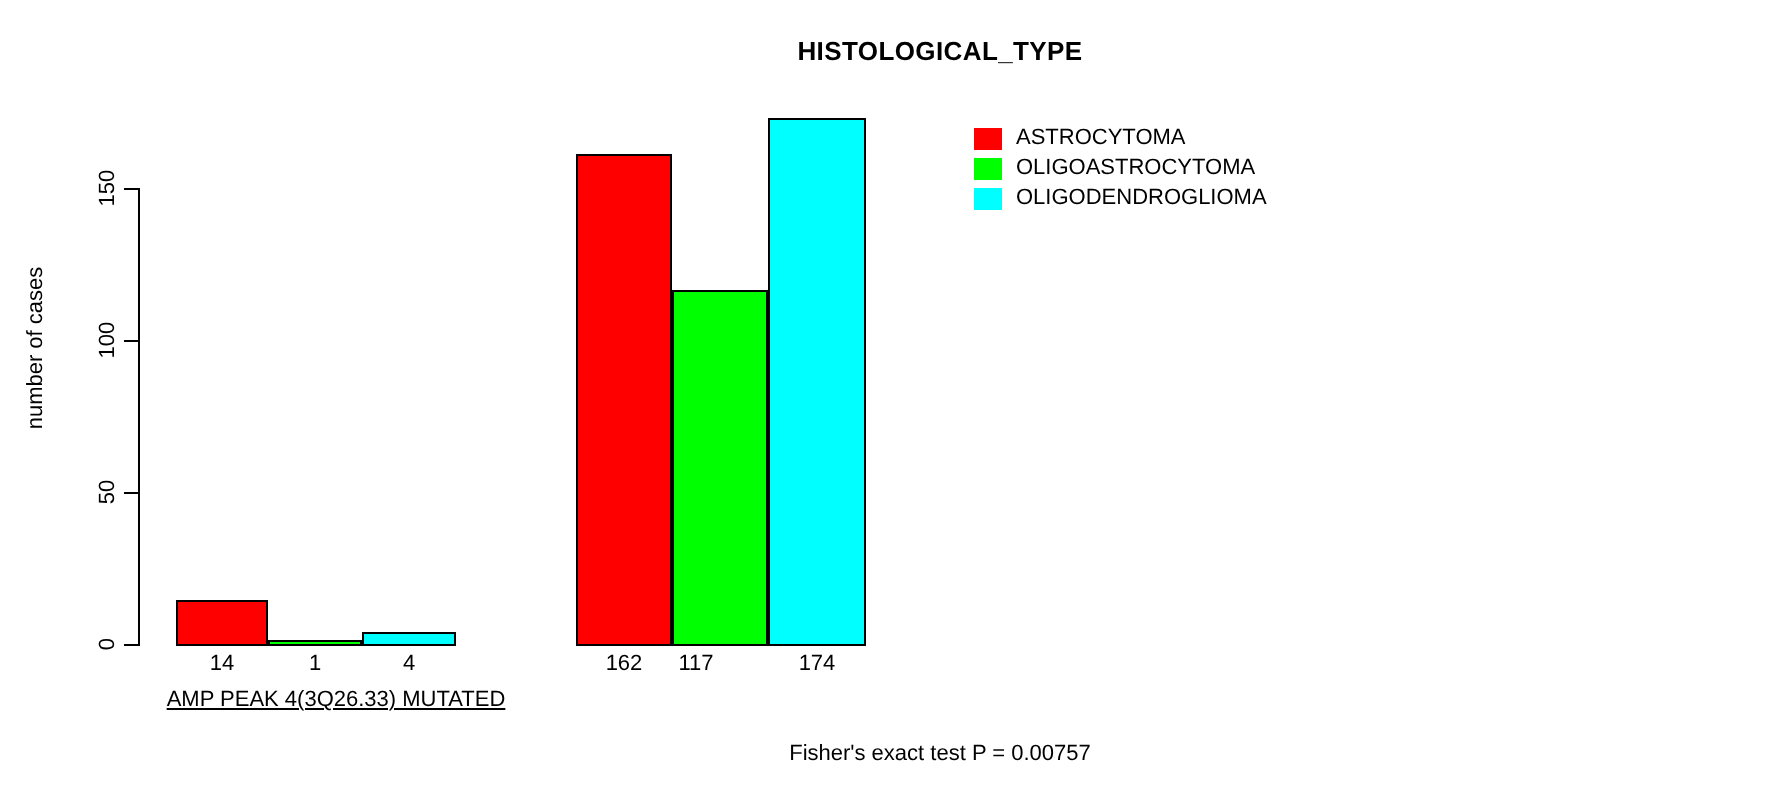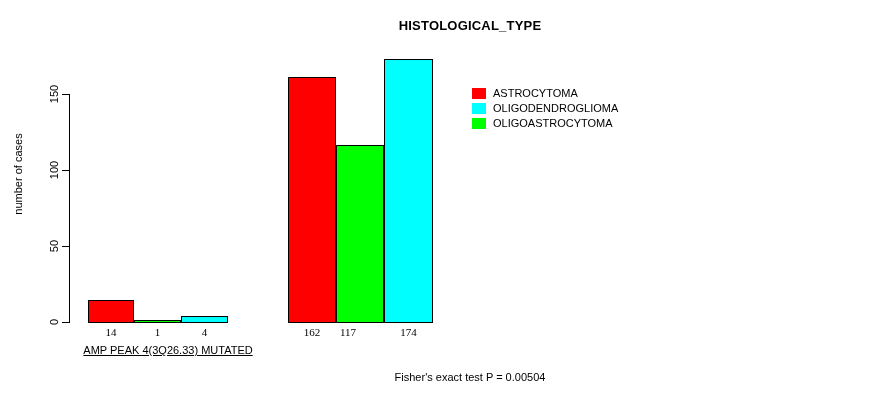--- a/index.html
+++ b/index.html
@@ -71,21 +71,21 @@
     font-size: 11px;
     transform: rotate(-90deg);
     transform-origin: center center;
     white-space: nowrap;
   }
 
   
   .bars-layer {
     position: absolute;
     left: 0; top: 0;
-    width: 726px; height: 400px; font-family: Liberation Serif, serif;
+    width: 726px; height: 400px;
   }
   .bar {
     position: absolute;
     box-sizing: border-box;
     border: 1px solid #000000;
   }
   .bar-value-label {
     position: absolute;
     font-size: 11px;
     text-align: center;
@@ -95,23 +95,22 @@
     position: absolute;
     font-size: 11px;
     text-align: center;
     white-space: nowrap;
     text-decoration: underline;
   }
 
   
   .legend {
     position: absolute;
-    left: 472px;
+    left: 487px;
     top: 62px;
-    margin-top: 24px;
   }
   .legend-row {
     display: flex;
     align-items: center;
     height: 15px;
   }
   .legend-swatch {
     width: 14px;
     height: 11px;
     margin-right: 7px;
@@ -176,24 +175,24 @@
   </div>
 
   <div class="group-label" style="left:58px; width:220px; top:344px;">AMP PEAK  4(3Q26.33) MUTATED</div>
 
   <div class="legend">
     <div class="legend-row">
       <span class="legend-swatch" style="background:#FF0000;"></span>
       <span class="legend-text">ASTROCYTOMA</span>
     </div>
     <div class="legend-row">
+      <span class="legend-swatch" style="background:#00FF00;"></span>
+      <span class="legend-text">OLIGOASTROCYTOMA</span>
+    </div>
+    <div class="legend-row">
       <span class="legend-swatch" style="background:#00FFFF;"></span>
       <span class="legend-text">OLIGODENDROGLIOMA</span>
     </div>
-    <div class="legend-row">
-      <span class="legend-swatch" style="background:#00FF00;"></span>
-      <span class="legend-text">OLIGOASTROCYTOMA</span>
-    </div>
   </div>
 
-  <div class="footer-note">Fisher's exact test P = 0.00504</div>
+  <div class="footer-note">Fisher's exact test P = 0.00757</div>
 
 </div>
 
 </body></html>

